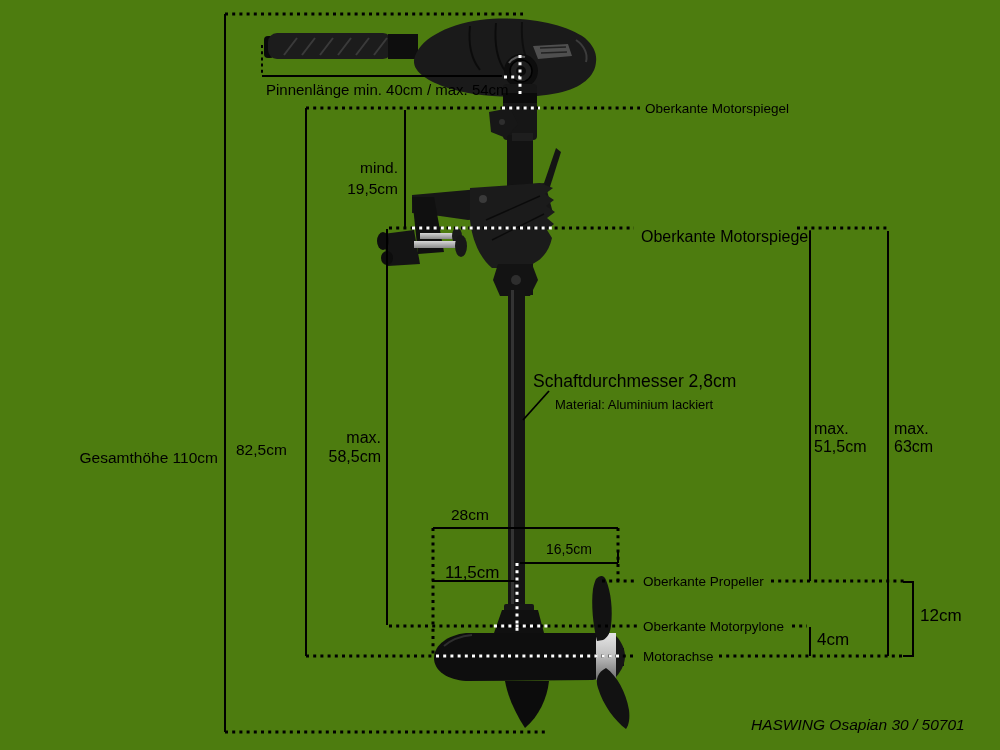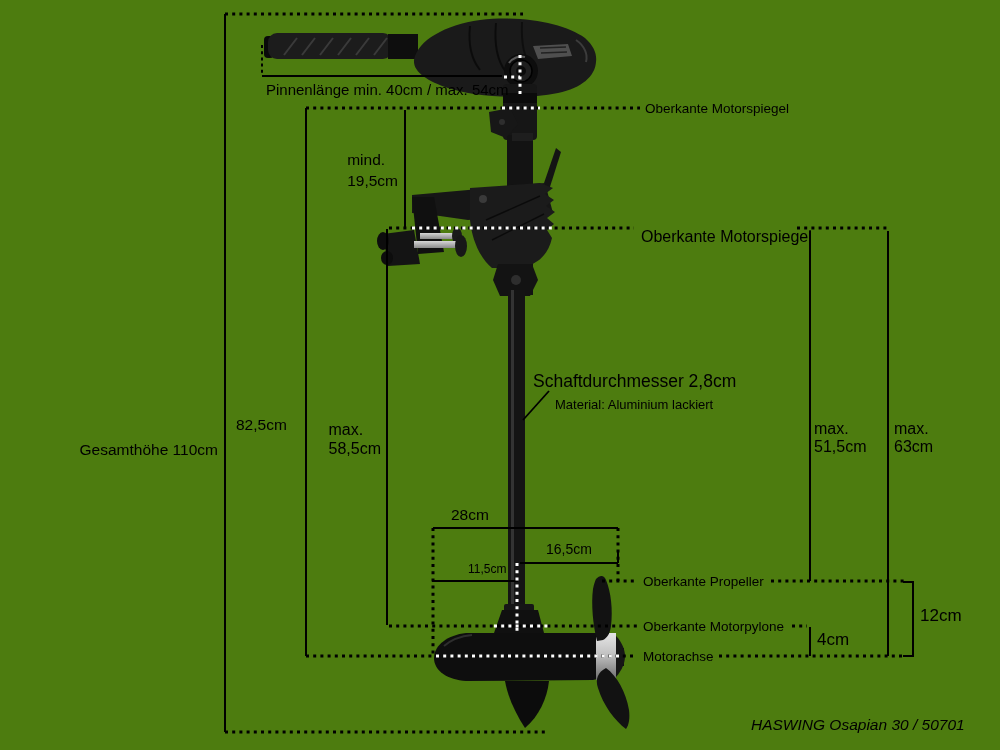--- a/index.html
+++ b/index.html
@@ -5,21 +5,21 @@
   html,body{margin:0;padding:0;background:#fff;}
   .stage{
     position:relative;width:1000px;height:750px;background:#4d7c0f;
     font-family:"Liberation Sans",sans-serif;overflow:hidden;
   }
   .stage svg{position:absolute;left:0;top:0;}
   .lbl{
     position:absolute;color:#000;white-space:nowrap;
     font-family:"Liberation Sans",sans-serif;line-height:1.15;
   }
-  .rt{text-align:left;}
+  .rt{text-align:right;margin-top:8px;}
   .dln{stroke:#000;stroke-width:2;fill:none;}
   .thin{stroke:#000;stroke-width:1.8;fill:none;}
   .ddt{stroke:#000;stroke-width:3;stroke-dasharray:3 4.2;fill:none;}
   .ddw{stroke:#fff;stroke-width:3;stroke-dasharray:3 4.2;fill:none;}
   .dsh{stroke:#000;stroke-width:2;stroke-dasharray:3 3.2;fill:none;}
 </style>
 </head>
 <body>
 
 <div class="stage">
@@ -168,40 +168,40 @@
     <div>19,5cm</div>
   </div>
 
   <div class="lbl" style="left:641px;top:221px;font-size:16px;margin-top:7px;">Oberkante Motorspiegel</div>
 
   <div class="lbl" style="left:533px;top:371px;font-size:17.5px;">Schaftdurchmesser 2,8cm</div>
   <div class="lbl" style="left:555px;top:398px;font-size:13px;">Material: Aluminium lackiert</div>
 
   <div class="lbl rt" style="right:782px;top:441px;font-size:15.5px;">Gesamthöhe 110cm</div>
 
-  <div class="lbl" style="left:236px;top:416px;font-size:15.5px;text-align:center;">82,5cm</div>
+  <div class="lbl" style="left:236px;top:441px;font-size:15.5px;text-align:center;">82,5cm</div>
 
   <div class="lbl rt" style="right:619px;top:420px;font-size:16px;line-height:19px;">
     <div>max.</div>
     <div>58,5cm</div>
   </div>
 
   <div class="lbl" style="left:814px;top:420px;font-size:16px;line-height:18px;">
     <div>max.</div>
     <div>51,5cm</div>
   </div>
 
   <div class="lbl" style="left:894px;top:420px;font-size:16px;line-height:18px;">
     <div>max.</div>
     <div>63cm</div>
   </div>
 
   <div class="lbl" style="left:451px;top:506px;font-size:15.5px;">28cm</div>
   <div class="lbl" style="left:546px;top:541px;font-size:14px;">16,5cm</div>
-  <div class="lbl" style="left:445px;top:563px;font-size:12px;margin-left:23px;">11,5cm</div>
+  <div class="lbl" style="left:445px;top:563px;font-size:17px;">11,5cm</div>
 
   <div class="lbl" style="left:643px;top:574px;font-size:13.5px;">Oberkante Propeller</div>
   <div class="lbl" style="left:643px;top:619px;font-size:13.5px;">Oberkante Motorpylone</div>
   <div class="lbl" style="left:643px;top:649px;font-size:13.5px;">Motorachse</div>
 
   <div class="lbl" style="left:817px;top:630px;font-size:17px;">4cm</div>
   <div class="lbl" style="left:920px;top:606px;font-size:17px;">12cm</div>
 
   <div class="lbl" style="left:751px;top:716px;font-size:15.5px;font-style:italic;">HASWING Osapian 30 / 50701</div>
 

